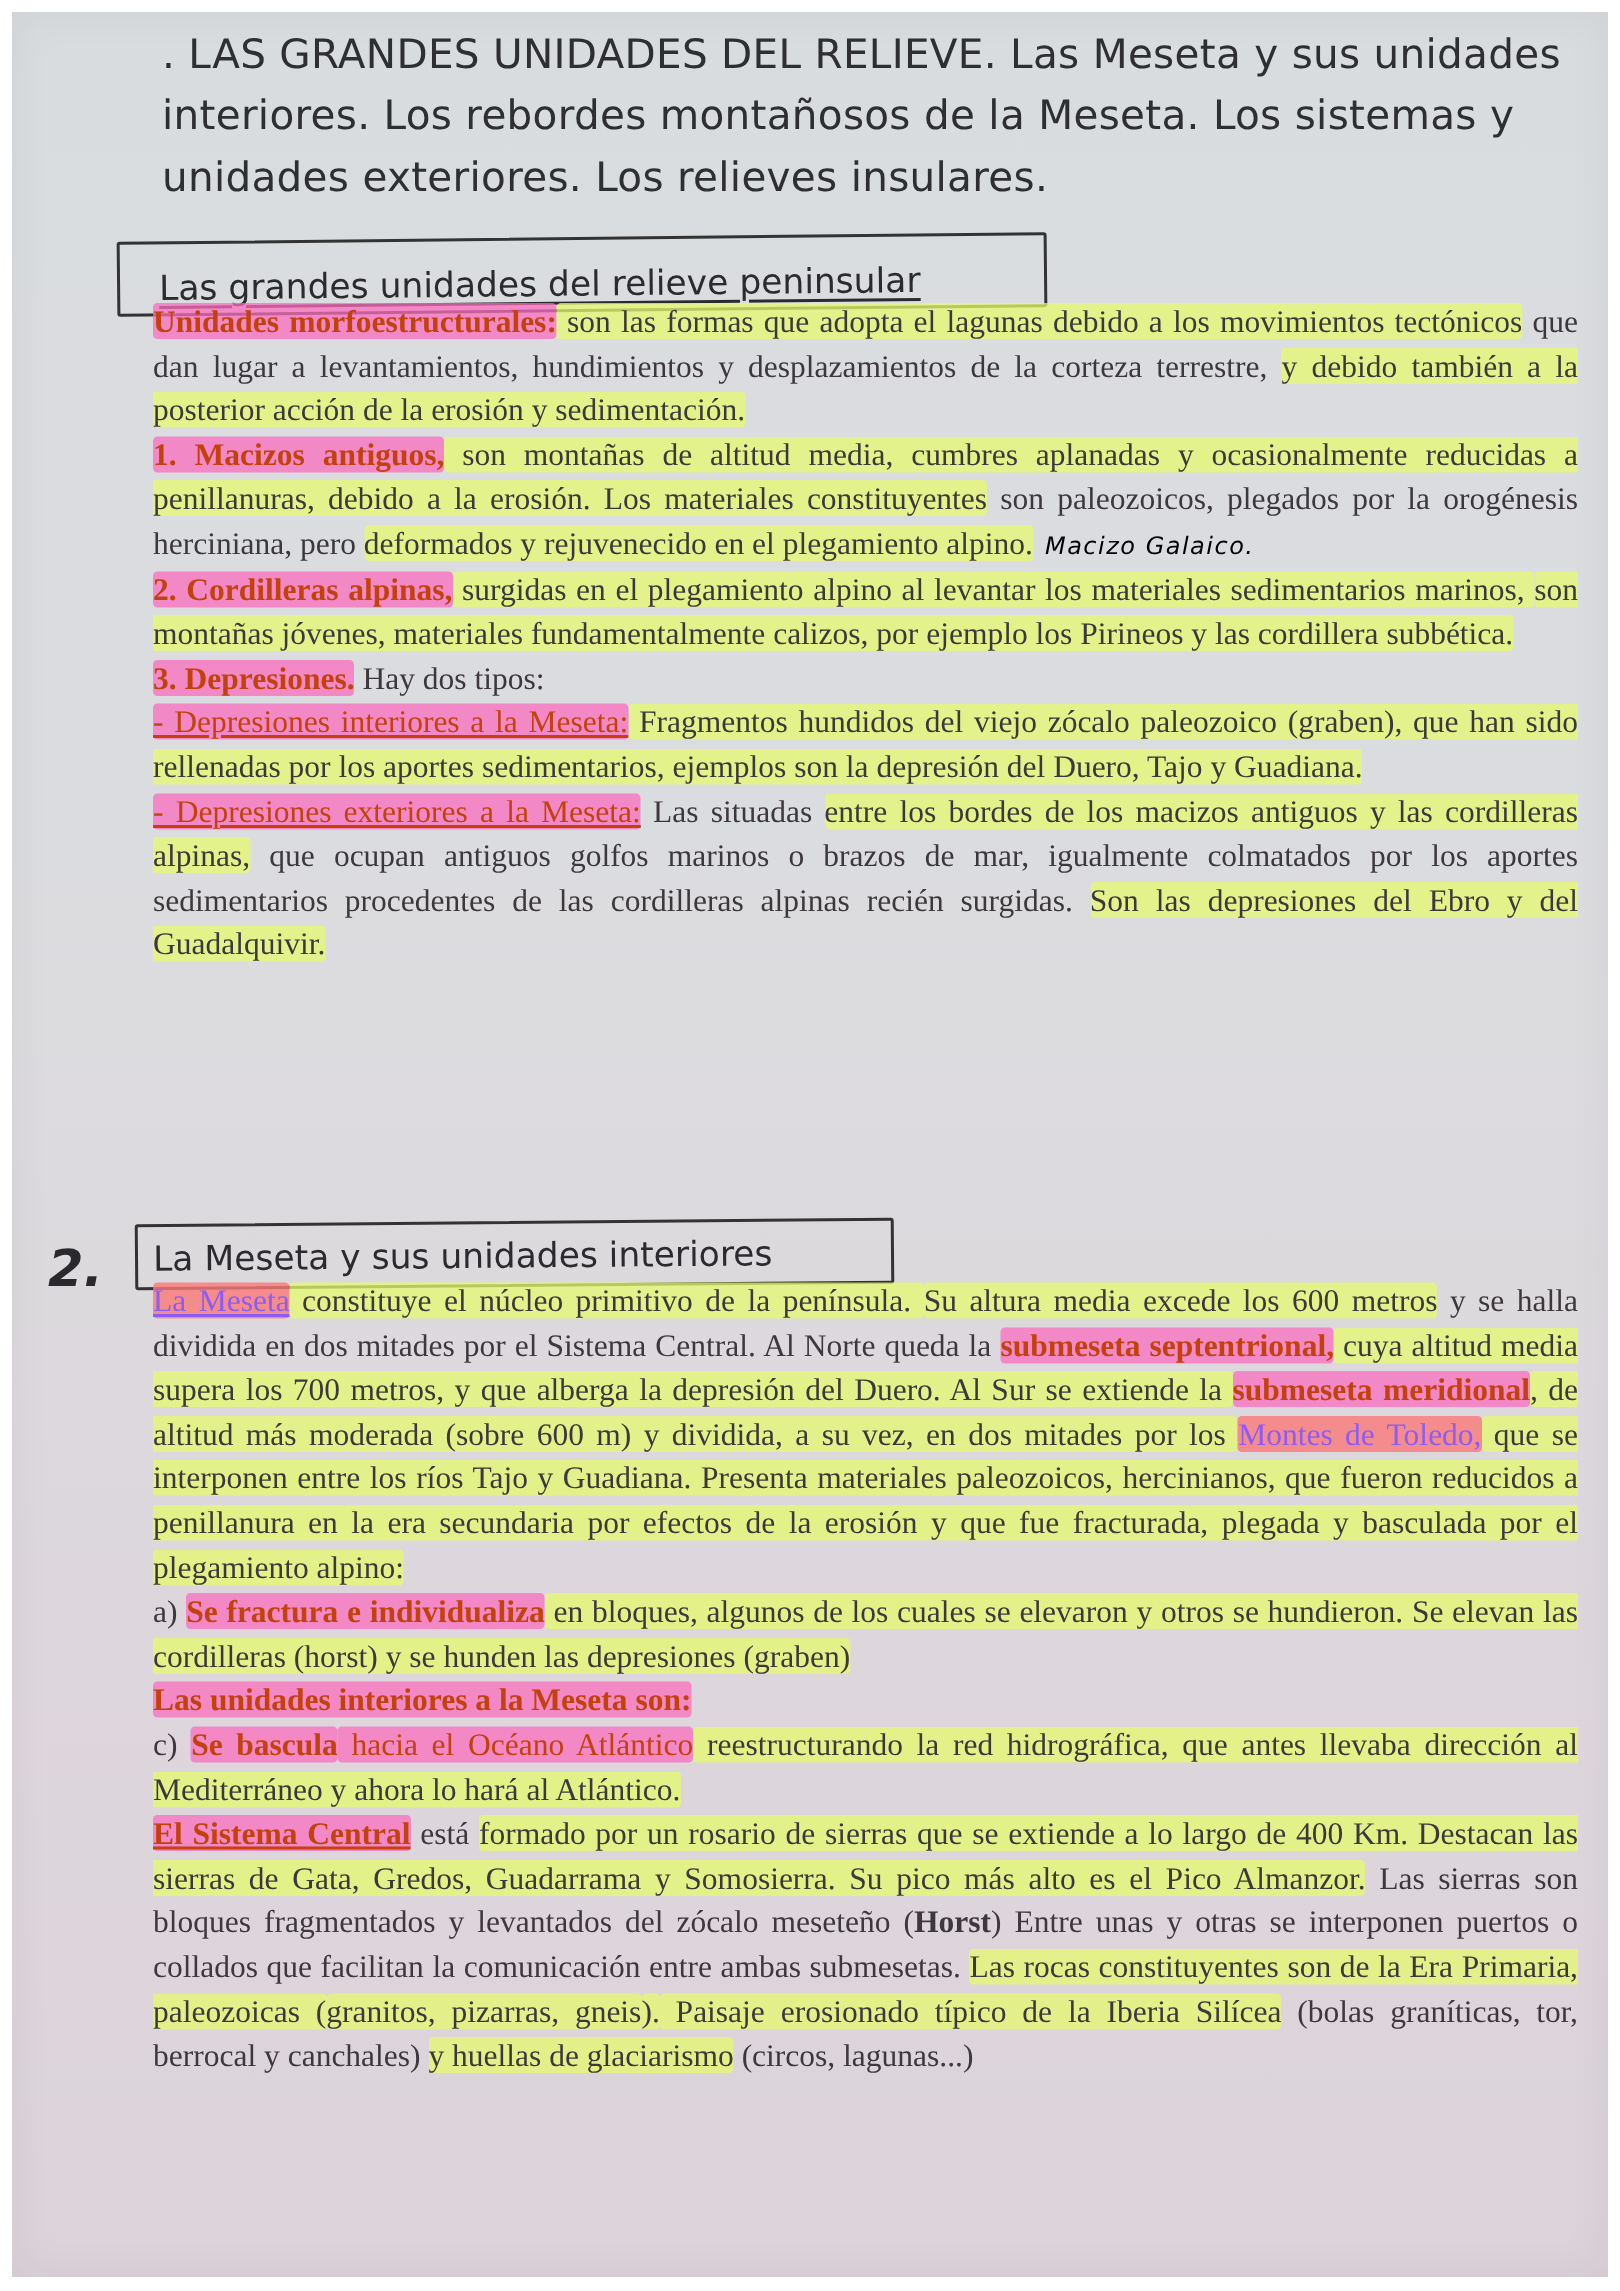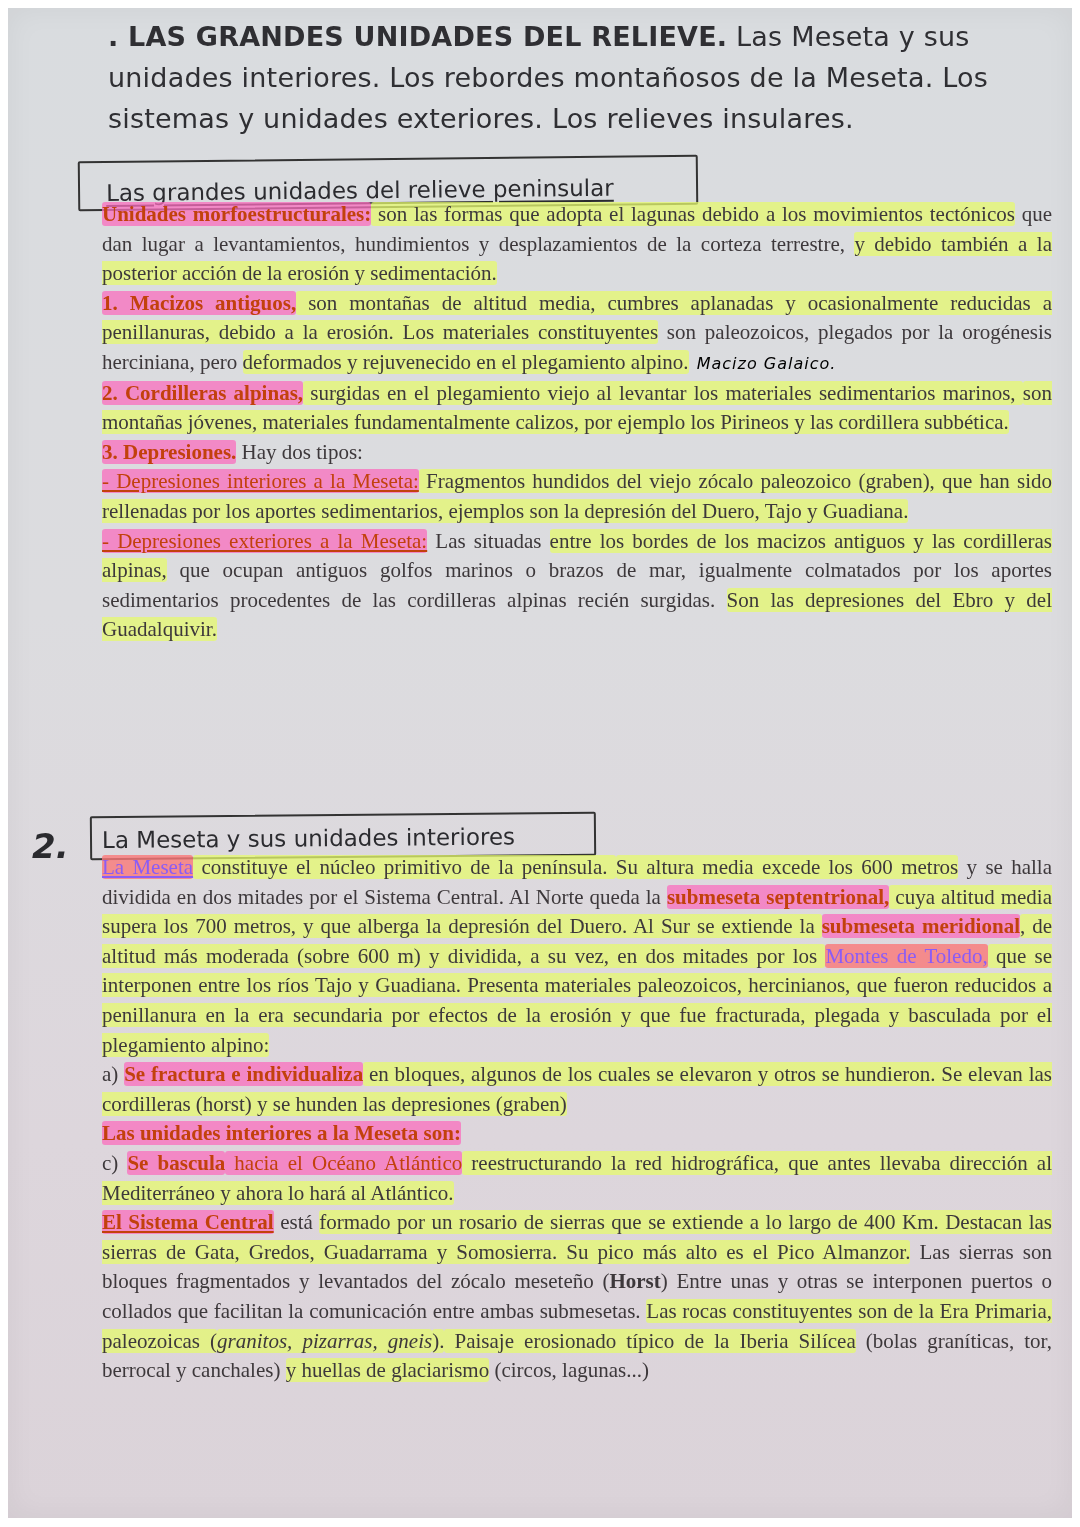--- a/index.html
+++ b/index.html
@@ -10,21 +10,21 @@
   .sheet {
     position: absolute; left: 8px; top: 8px; width: 1064px; height: 1510px;
     background: linear-gradient(180deg, #d9dcdf 0%, #dcdcdf 40%, #ddd6dc 75%, #dbd3d9 100%);
     box-shadow: inset 0 0 30px rgba(0,0,0,0.05);
   }
   .title {
     position: absolute; left: 108px; top: 16px; width: 950px;
     font-family: "DejaVu Sans", sans-serif; font-size: 27px; line-height: 41px; color: #2f2f33;
     letter-spacing: 0.2px;
   }
-  .title .caps { font-weight: bold; }
+  .title .caps { font-weight: normal; }
   .boxhead {
     position: absolute; border: 2px solid #333; border-radius: 2px;
     font-family: "DejaVu Sans", sans-serif; font-size: 23px; color: #2b2b2f;
     padding: 0 10px; box-sizing: border-box; line-height: 32px;
   }
   .boxhead span { text-decoration: underline; text-decoration-thickness: 2px; text-underline-offset: 4px; }
   .box1 { left: 78px; top: 158px; width: 620px; height: 50px; transform: rotate(-0.6deg); padding-top: 14px; padding-left: 26px; }
   .box2 { left: 90px; top: 814px; width: 506px; height: 44px; transform: rotate(-0.5deg); padding-top: 6px; }
   .section-num {
     position: absolute; left: 32px; top: 826px; font-family: "DejaVu Sans", sans-serif;
@@ -35,21 +35,21 @@
     font-size: 21px; line-height: 29.6px; text-align: justify; color: #3d383b;
   }
   .body p { margin: 0; }
   .b1 { top: 200px; }
   .b2 { top: 853px; }
   .hy { background: rgba(230, 250, 110, 0.75); border-radius: 3px; }
   .hp { background: rgba(250, 110, 190, 0.75); border-radius: 3px; color: #c2410c; }
   .hr { background: rgba(250, 120, 120, 0.8); border-radius: 3px; color: #8b5cf6; }
   .bold { font-weight: bold; }
   .ul { text-decoration: underline; }
-  .it { font-style: italic; }
+  .it { }
   .hand {
     font-family: "DejaVu Sans", sans-serif; font-style: italic; color: #000000;
     font-size: 16px; letter-spacing: 1px; margin-left: 8px;
   }
 </style>
 </head>
 <body>
 
 <div class="sheet"></div>
 
@@ -62,21 +62,21 @@
 </div>
 
 <div class="body b1">
   <p>
     <span class="hp bold">Unidades morfoestructurales:</span><span class="hy"> son las formas que adopta el lagunas debido a los movimientos tectónicos</span><span> que dan lugar a levantamientos, hundimientos y desplazamientos de la corteza terrestre, </span><span class="hy">y debido también a la posterior acción de la erosión y sedimentación.</span>
   </p>
   <p>
     <span class="hp bold">1. Macizos antiguos,</span><span class="hy"> son montañas de altitud media, cumbres aplanadas y ocasionalmente reducidas a penillanuras, debido a la erosión. Los materiales constituyentes</span><span> son paleozoicos, plegados por la orogénesis herciniana, pero </span><span class="hy">deformados y rejuvenecido en el plegamiento alpino.</span><span class="hand">Macizo Galaico.</span>
   </p>
   <p>
-    <span class="hp bold">2. Cordilleras alpinas,</span><span class="hy"> surgidas en el plegamiento viejo al levantar los materiales sedimentarios marinos, </span><span class="hy">son montañas jóvenes, materiales fundamentalmente calizos, por ejemplo los Pirineos y las cordillera subbética.</span>
+    <span class="hp bold">2. Cordilleras alpinas,</span><span class="hy"> surgidas en el plegamiento alpino al levantar los materiales sedimentarios marinos, </span><span class="hy">son montañas jóvenes, materiales fundamentalmente calizos, por ejemplo los Pirineos y las cordillera subbética.</span>
   </p>
   <p>
     <span class="hp bold">3. Depresiones.</span><span> Hay dos tipos:</span>
   </p>
   <p>
     <span class="hp ul">- Depresiones interiores a la Meseta:</span><span class="hy"> Fragmentos hundidos del viejo zócalo paleozoico (graben), que han sido rellenadas por los aportes sedimentarios, ejemplos son la depresión del Duero, Tajo y Guadiana.</span>
   </p>
   <p>
     <span class="hp ul">- Depresiones exteriores a la Meseta:</span><span> Las situadas </span><span class="hy">entre los bordes de los macizos antiguos y las cordilleras alpinas,</span><span> que ocupan antiguos golfos marinos o brazos de mar, igualmente colmatados por los aportes sedimentarios procedentes de las cordilleras alpinas recién surgidas. </span><span class="hy">Son las depresiones del Ebro y del Guadalquivir.</span>
   </p>

